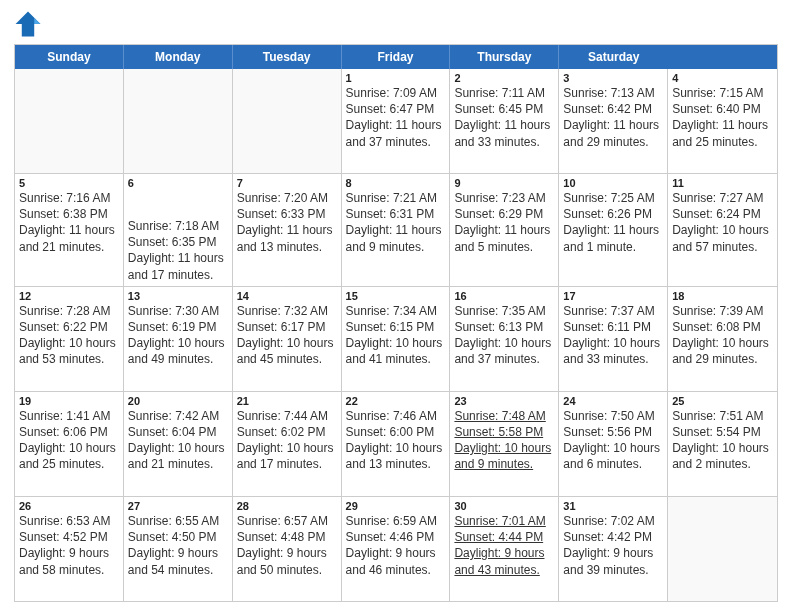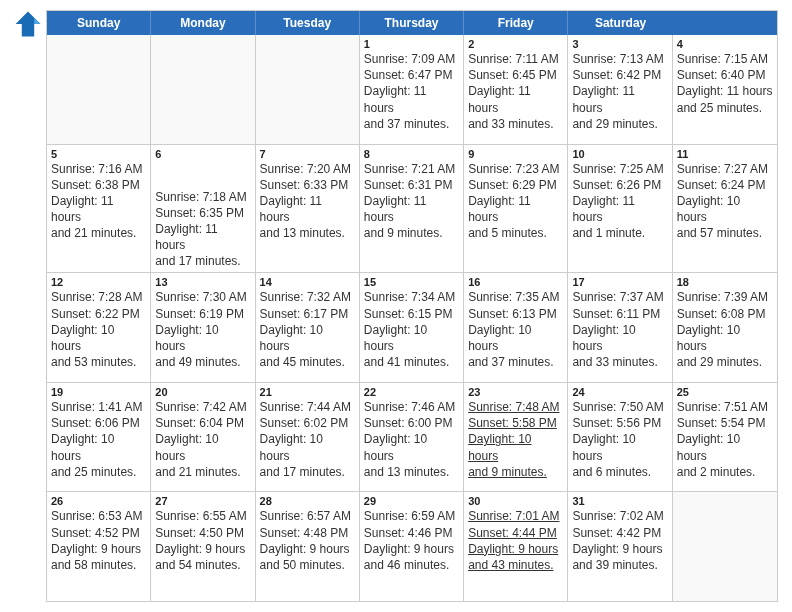--- a/index.html
+++ b/index.html
@@ -7,21 +7,21 @@
       width: 792px;
       height: 612px;
       font-family: Arial, sans-serif;
       background: #fff;
       overflow: hidden;
     }
     .page {
       width: 792px;
       height: 612px;
       display: flex;
-      flex-direction: row;
+      flex-direction: column;
       padding: 10px 14px 10px 14px;
     }
     .header {
       display: flex;
       align-items: flex-start;
       justify-content: space-between;
       margin-bottom: 6px;
     }
     .logo {
       display: flex;
@@ -134,22 +134,22 @@
       <div class="month-title"></div>
       <div class="subtitle"></div>
     </div>
   </div>
 
   <div class="calendar">
     <div class="cal-header">
     <div class="cal-header-cell">Sunday</div>
         <div class="cal-header-cell">Monday</div>
         <div class="cal-header-cell">Tuesday</div>
+        <div class="cal-header-cell">Friday</div>
         <div class="cal-header-cell">Thursday</div>
-        <div class="cal-header-cell">Friday</div>
         <div class="cal-header-cell">Saturday</div>
       </div>
     <div class="cal-body">
     <div class="cal-row">
           <div class="cal-cell empty"></div>
           <div class="cal-cell empty"></div>
           <div class="cal-cell empty"></div>
           <div class="cal-cell">
             <div class="day-number">1</div>
             <div class="cell-info" style="white-space: pre-line;">Sunrise: 7:09 AM

